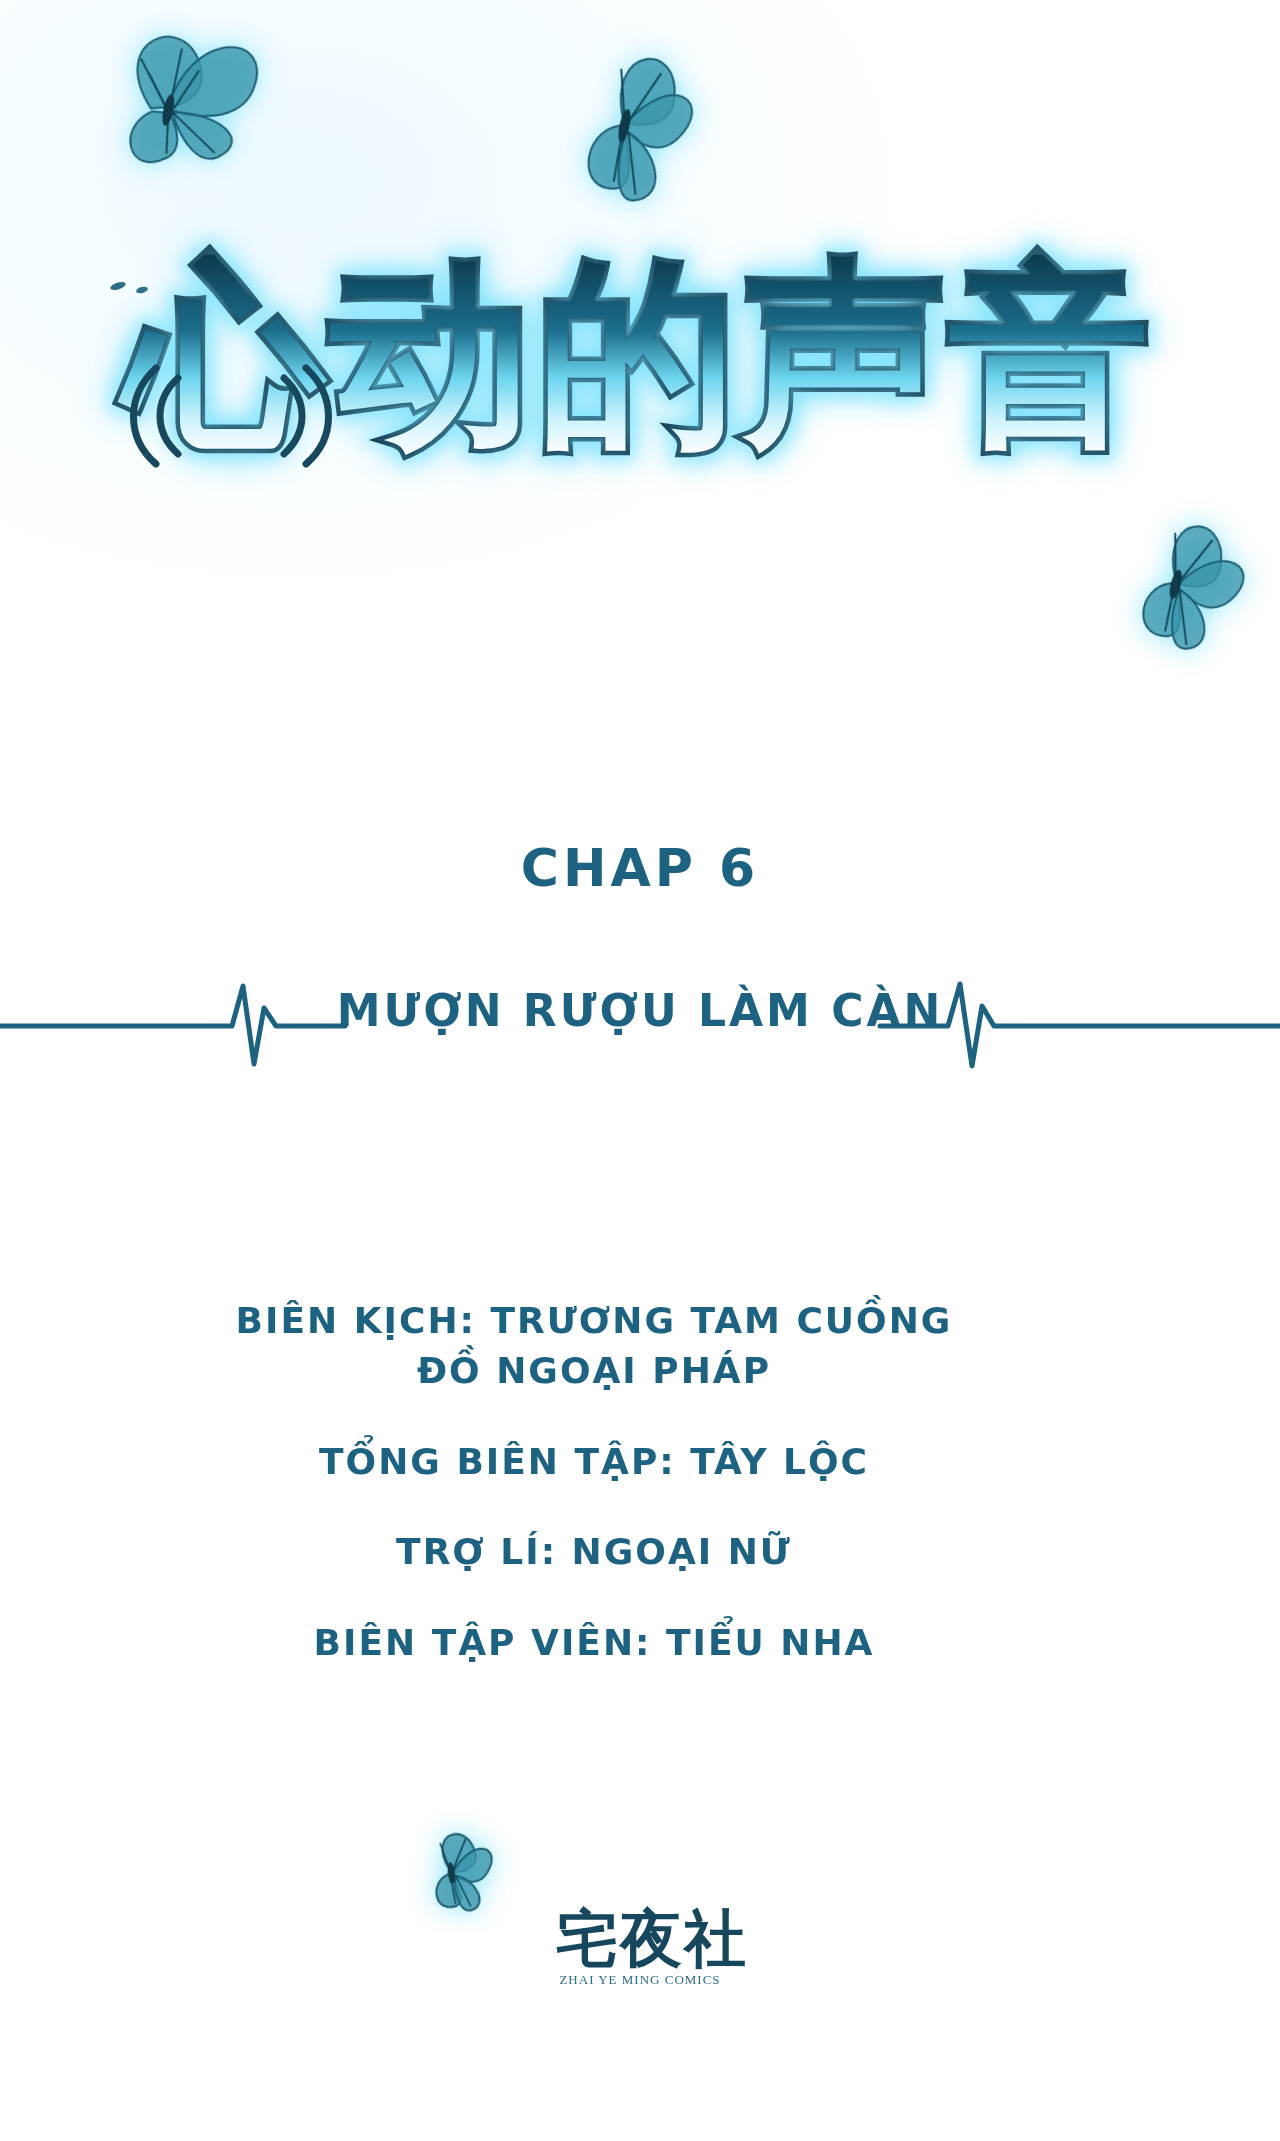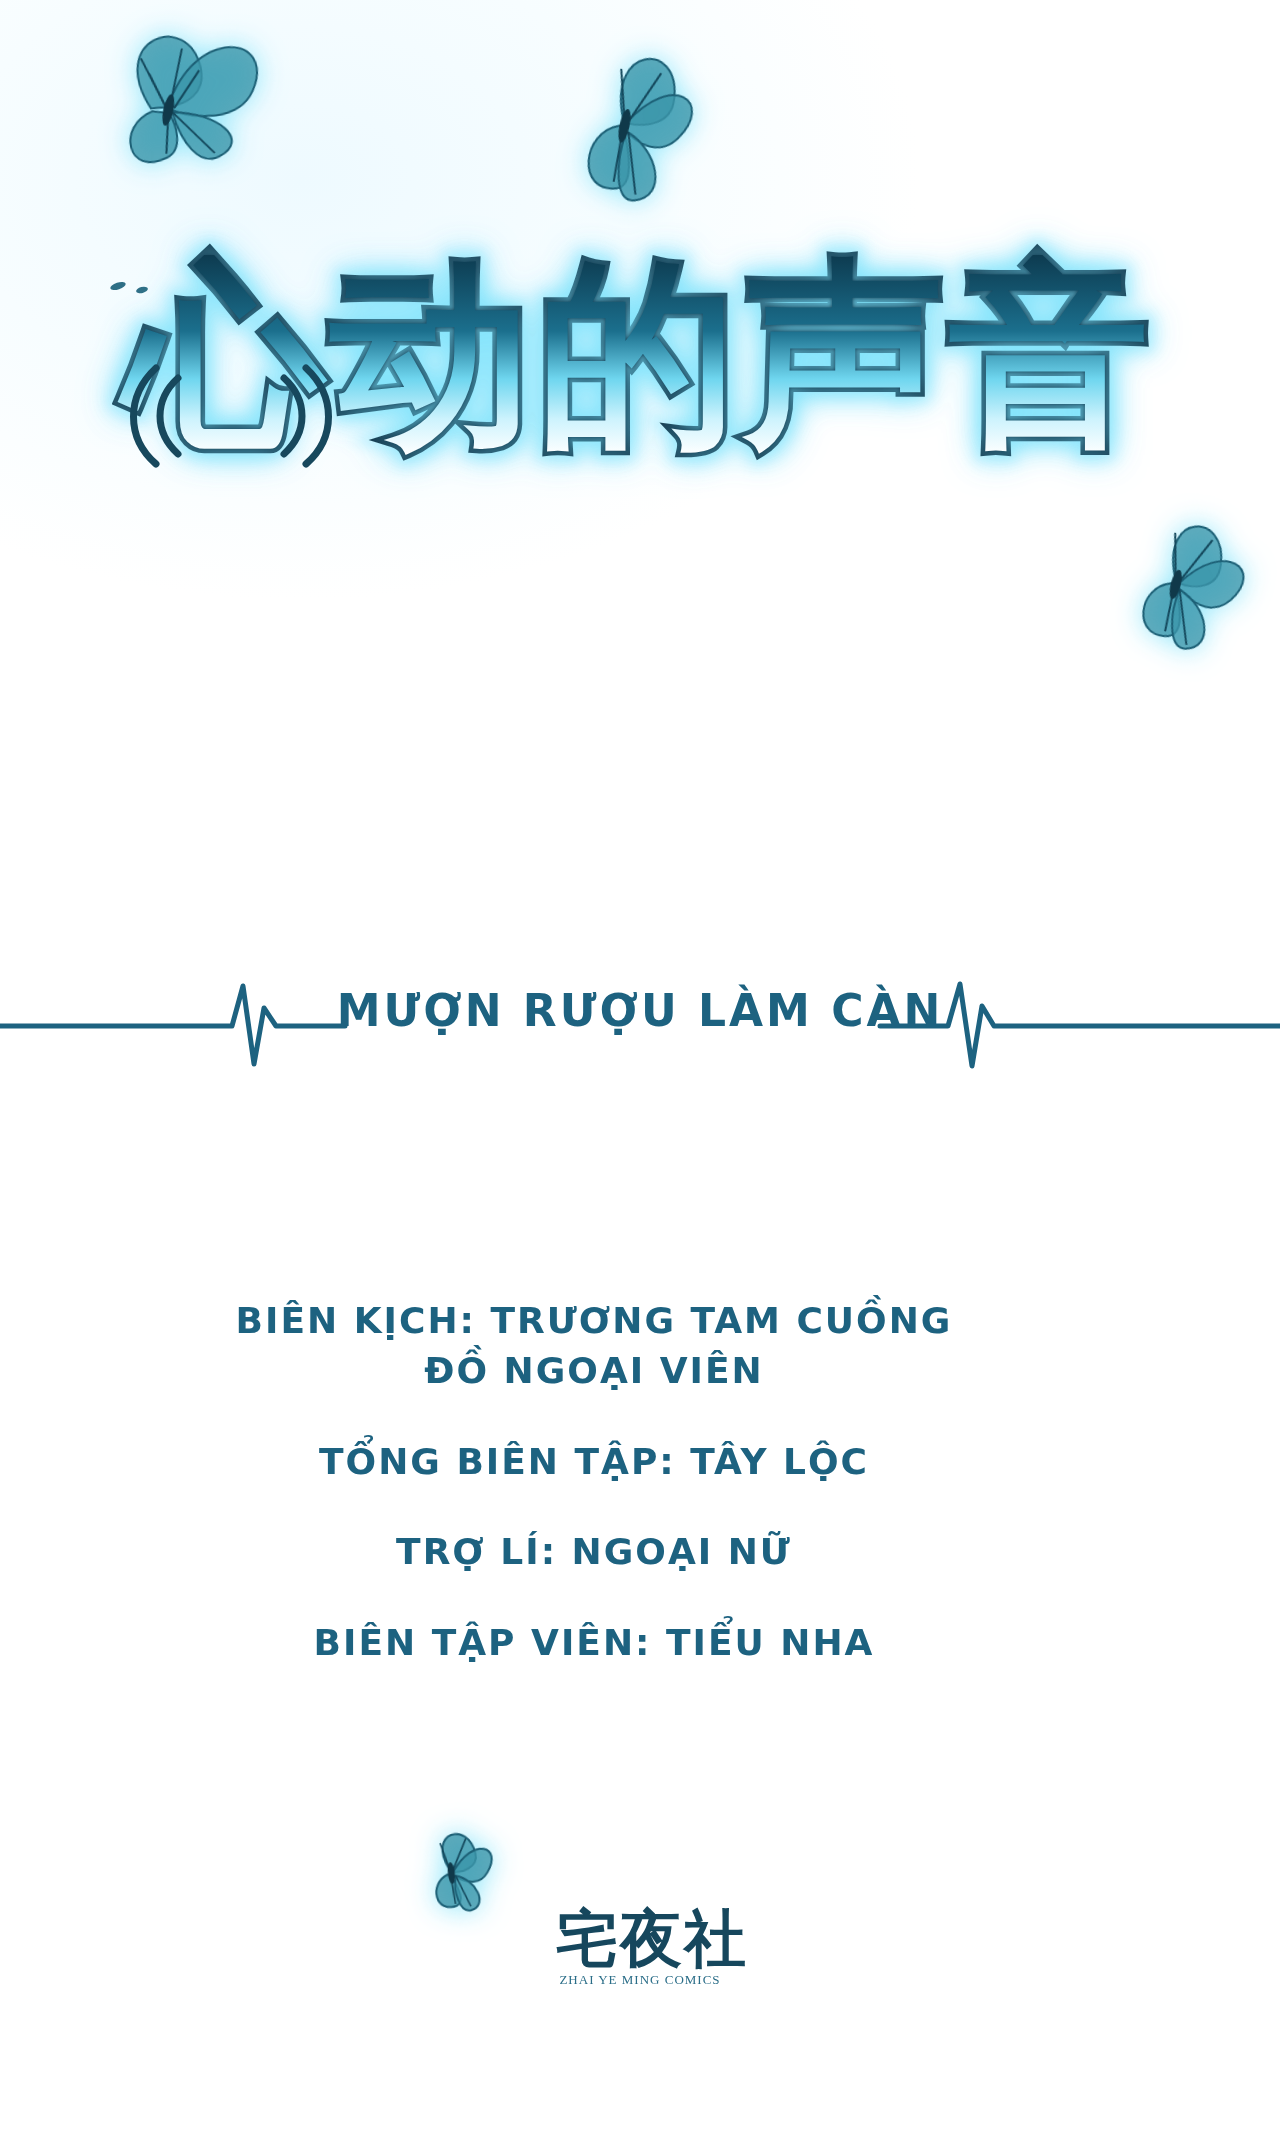--- a/index.html
+++ b/index.html
@@ -284,35 +284,36 @@
     <svg viewBox="0 0 220 110" width="220" height="110">
       <g fill="none" stroke="#17485d" stroke-width="7" stroke-linecap="round">
         <path d="M58 18 C34 40 34 72 58 94"></path>
         <path d="M36 8 C6 36 6 78 36 104"></path>
         <path d="M164 18 C188 40 188 72 164 94"></path>
         <path d="M186 8 C216 36 216 78 186 104"></path>
       </g>
     </svg>
   </div>
 
+  <div class="chap">CHAP 6</div>
 
   <div class="ekg-row">
     <svg viewBox="0 0 1280 120" width="1280" height="120">
       <g fill="none" stroke="#1d6280" stroke-width="5" stroke-linecap="round" stroke-linejoin="round">
         <path d="M0 58 L215 58 L232 58 L243 18 L254 96 L264 40 L276 58 L345 58"></path>
         <path d="M880 58 L948 58 L960 16 L972 98 L982 38 L994 58 L1280 58"></path>
       </g>
     </svg>
   </div>
   <div class="chap-sub">MƯỢN RƯỢU LÀM CÀN</div>
 
   <div class="credits">
     <p class="credit-line">BIÊN KỊCH: TRƯƠNG TAM CUỒNG</p>
     <div class="credit-gap-sm"></div>
-    <p class="credit-line">ĐỒ NGOẠI VIÊN</p>
+    <p class="credit-line">ĐỒ NGOẠI PHÁP</p>
     <div class="credit-gap"></div>
     <p class="credit-line">TỔNG BIÊN TẬP: TÂY LỘC</p>
     <div class="credit-gap"></div>
     <p class="credit-line">TRỢ LÍ: NGOẠI NỮ</p>
     <div class="credit-gap"></div>
     <p class="credit-line">BIÊN TẬP VIÊN: TIỂU NHA</p>
   </div>
 
   <div class="studio">
     <div class="studio-mark">宅夜社</div>

